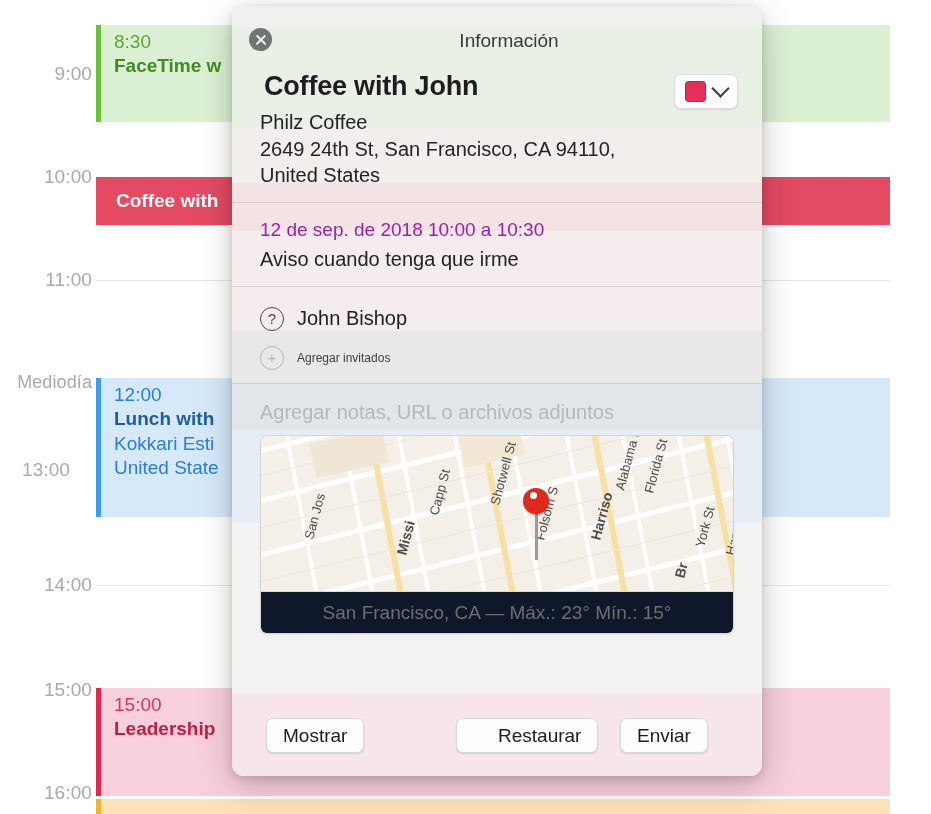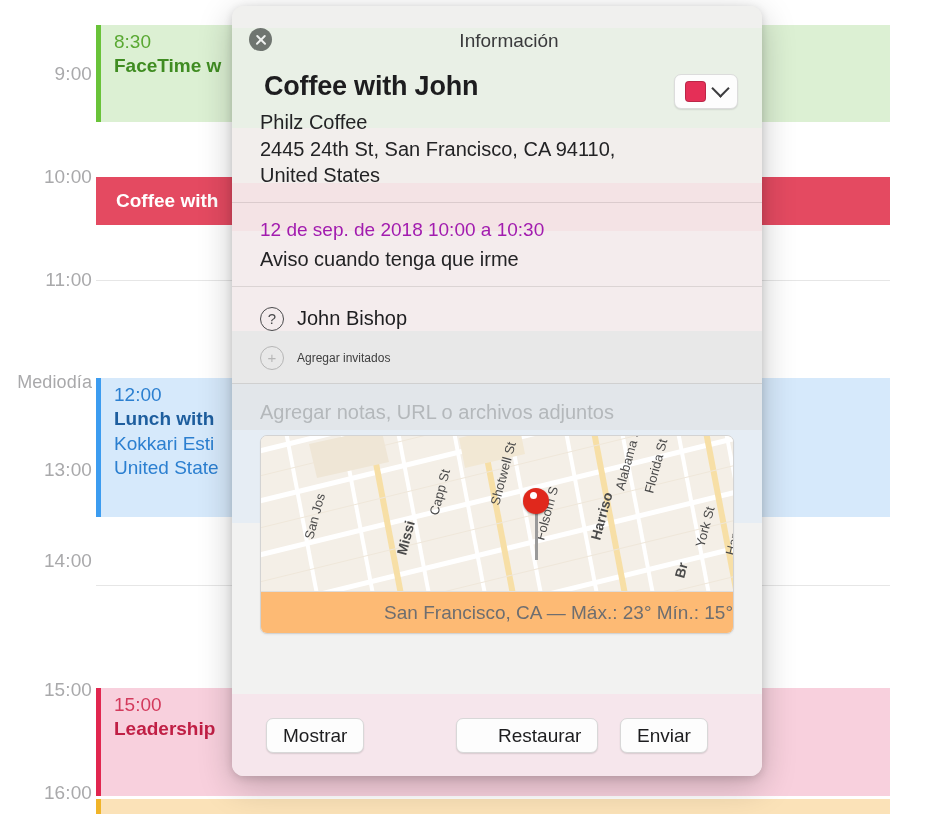--- a/index.html
+++ b/index.html
@@ -148,22 +148,22 @@
 
   
   #map-wrap{
     margin:11px 28px 0 28px;height:197px;border:1px solid #d3d3d3;border-radius:7px;
     overflow:hidden;background:#f2ece4;position:relative;
     box-shadow:0 1px 2px rgba(0,0,0,.05);
   }
   #map-canvas{position:absolute;left:0;top:0;right:0;height:155px;overflow:hidden;background:#f4efe7;}
   #map-canvas svg{position:absolute;left:0;top:0;}
   #map-footer{
-    position:absolute;left:0;right:0;bottom:0;height:41px;background:#fdba74;
-    border-top:1px solid #dedede;display:flex;align-items:center;justify-content:flex-end;
+    position:absolute;left:0;right:0;bottom:0;height:41px;background:#0f172a;
+    border-top:1px solid #dedede;display:flex;align-items:center;justify-content:center;
   }
   #map-weather{font-size:19px;color:#6e6e70;white-space:nowrap;}
 
   #pin{position:absolute;left:262px;top:52px;width:26px;height:26px;}
   #pin .head{width:26px;height:26px;border-radius:50%;background:#e0281c;
     box-shadow:0 1px 2px rgba(0,0,0,.35);position:relative;}
   #pin .head:after{content:"";position:absolute;left:7px;top:4px;width:7px;height:7px;
     border-radius:50%;background:#fff;}
   #pin .stick{position:absolute;left:12px;top:24px;width:3px;height:48px;
     background:#9a9a9a;}
@@ -183,22 +183,22 @@
 </head>
 <body>
 
 <div id="calendar">
 
   <div class="gutter">
     <div class="hour-label" style="top:74px;">9:00</div>
     <div class="hour-label" style="top:177px;">10:00</div>
     <div class="hour-label" style="top:280px;">11:00</div>
     <div class="hour-label wide" style="top:383px;left:-4px;width:96px;">Mediodía</div>
-    <div class="hour-label" style="top:470px;">13:00</div>
-    <div class="hour-label" style="top:561px;">14:00</div>
+    <div class="hour-label" style="top:470px;text-align:center;">13:00</div>
+    <div class="hour-label" style="top:585px;">14:00</div>
     <div class="hour-label" style="top:690px;">15:00</div>
     <div class="hour-label" style="top:793px;">16:00</div>
   </div>
 
   <div class="grid-line" style="top:74px;"></div>
   <div class="grid-line" style="top:177px;"></div>
   <div class="grid-line" style="top:280px;"></div>
   <div class="grid-line" style="top:378px;"></div>
   <div class="grid-line" style="top:470px;"></div>
   <div class="grid-line" style="top:585px;"></div>
@@ -272,21 +272,21 @@
     <div id="title-row">
       <h1 id="event-title">Coffee with John</h1>
       <div id="color-picker">
         <span id="color-swatch"></span>
         <span id="color-chevron"></span>
       </div>
     </div>
 
     <div id="event-location">
       <div>Philz Coffee</div>
-      <div>2445 24th St, San Francisco, CA  94110,</div>
+      <div>2649 24th St, San Francisco, CA  94110,</div>
       <div>United States</div>
     </div>
 
     <div class="divider"></div>
 
     <div id="when-block">
       <div id="event-when">12 de sep. de 2018  10:00 a 10:30</div>
       <div id="event-alert">Aviso cuando tenga que irme</div>
     </div>
 

